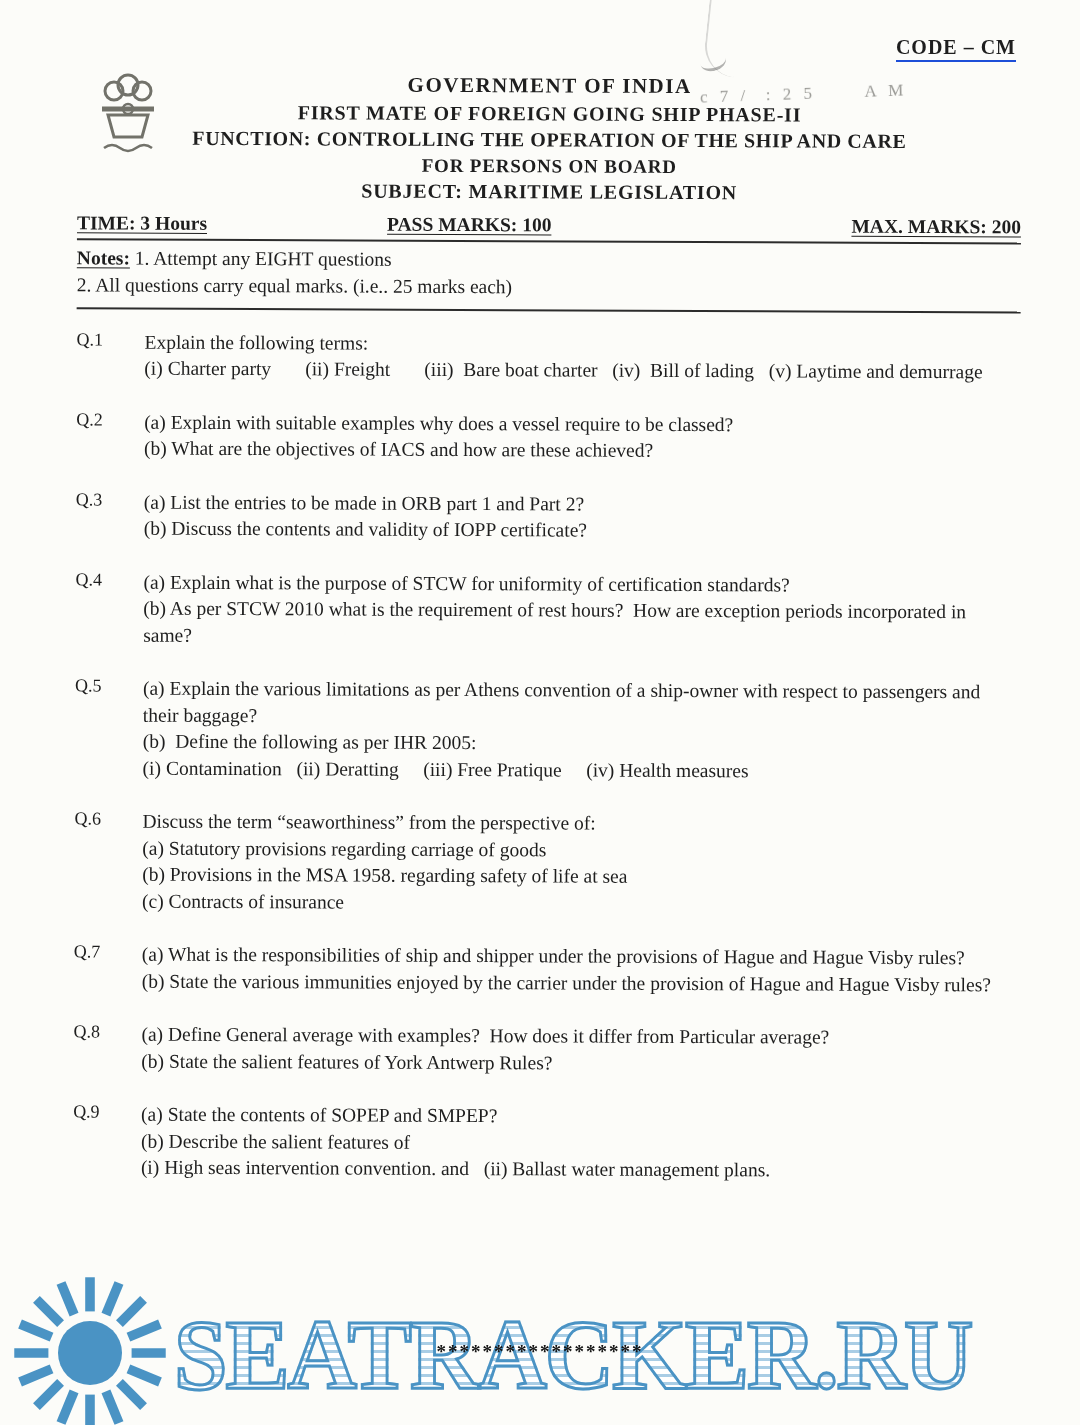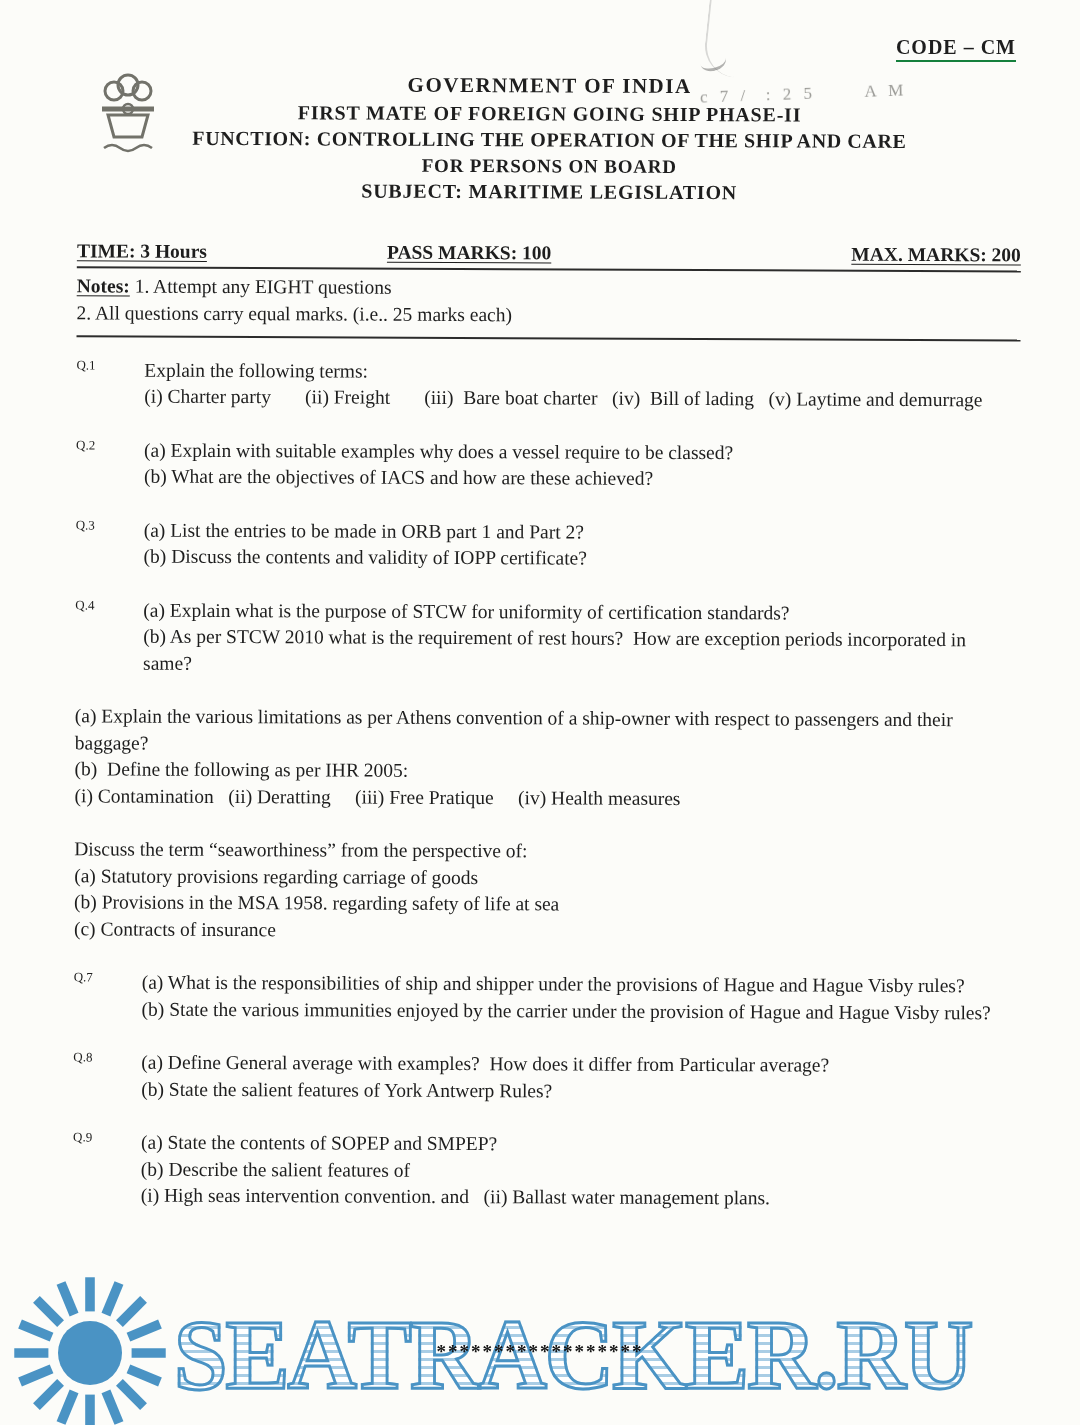--- a/index.html
+++ b/index.html
@@ -18,21 +18,21 @@
     padding:28px 58px 0 78px;
     transform:rotate(0.25deg);
     transform-origin:top left;
   }
   
   .code-label{
     position:absolute;
     top:36px; right:64px;
     font-size:20px; font-weight:bold;
     letter-spacing:1px;
-    border-bottom:2px solid #15803d;
+    border-bottom:2px solid #1d4ed8;
     padding-bottom:1px;
   }
   
   .emblem{
     position:absolute;
     left:92px; top:70px;
     opacity:0.85;
   }
   
   .annotation{
@@ -81,38 +81,38 @@
     align-items:flex-end;
     margin-top:10px;
     padding-bottom:4px;
     border-bottom:2px solid #2c2c2c;
     font-size:19.5px;
     font-weight:bold;
   }
   .meta-item{ text-decoration:underline; text-underline-offset:3px;text-align:center; }
   .meta-item.time{flex:0 0 auto;}
   .meta-item.pass{flex:0 0 auto; margin-left:-120px;}
-  .meta-item.max{flex:0 0 auto;margin-top:28px;}
+  .meta-item.max{flex:0 0 auto;}
   
   .notes-block{
     padding:4px 0 8px 0;
     border-bottom:2px solid #2c2c2c;
     font-size:19.5px;
     line-height:1.4;
   }
   .notes-label{font-weight:bold; text-decoration:underline; text-underline-offset:3px;text-align:center;}
   
   .questions{ margin-top:20px; }
   .q-row{
     display:flex;
     margin-bottom:27px;
   }
   .q-num{
     flex:0 0 68px;
-    font-size:13px;
+    font-size:18px;
   }
   .q-text{
     flex:1;
     font-size:19.5px;
     line-height:1.36;
     white-space:pre-wrap;
   }
   
   .asterisks{
     position:absolute;
@@ -218,26 +218,28 @@
 (b) Discuss the contents and validity of IOPP certificate?</div>
       </div>
 
       <div class="q-row">
         <div class="q-num">Q.4</div>
         <div class="q-text">(a) Explain what is the purpose of STCW for uniformity of certification standards?
 (b) As per STCW 2010 what is the requirement of rest hours?  How are exception periods incorporated in same?</div>
       </div>
 
       <div class="q-row">
+        <div class="q-num">Q.5</div>
         <div class="q-text">(a) Explain the various limitations as per Athens convention of a ship-owner with respect to passengers and their baggage?
 (b)  Define the following as per IHR 2005:
 (i) Contamination   (ii) Deratting     (iii) Free Pratique     (iv) Health measures</div>
       </div>
 
       <div class="q-row">
+        <div class="q-num">Q.6</div>
         <div class="q-text">Discuss the term “seaworthiness” from the perspective of:
 (a) Statutory provisions regarding carriage of goods
 (b) Provisions in the MSA 1958. regarding safety of life at sea
 (c) Contracts of insurance</div>
       </div>
 
       <div class="q-row">
         <div class="q-num">Q.7</div>
         <div class="q-text">(a) What is the responsibilities of ship and shipper under the provisions of Hague and Hague Visby rules?
 (b) State the various immunities enjoyed by the carrier under the provision of Hague and Hague Visby rules?</div>

